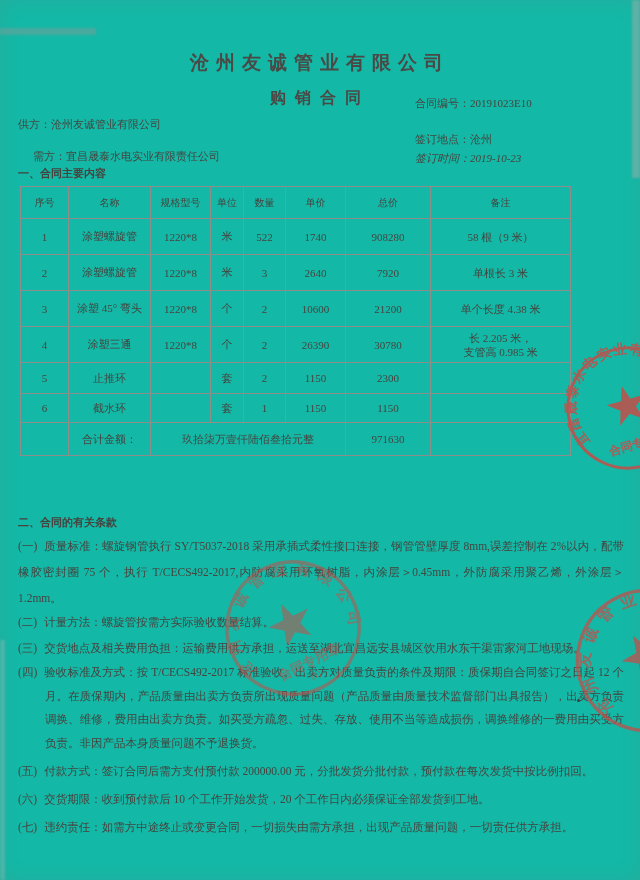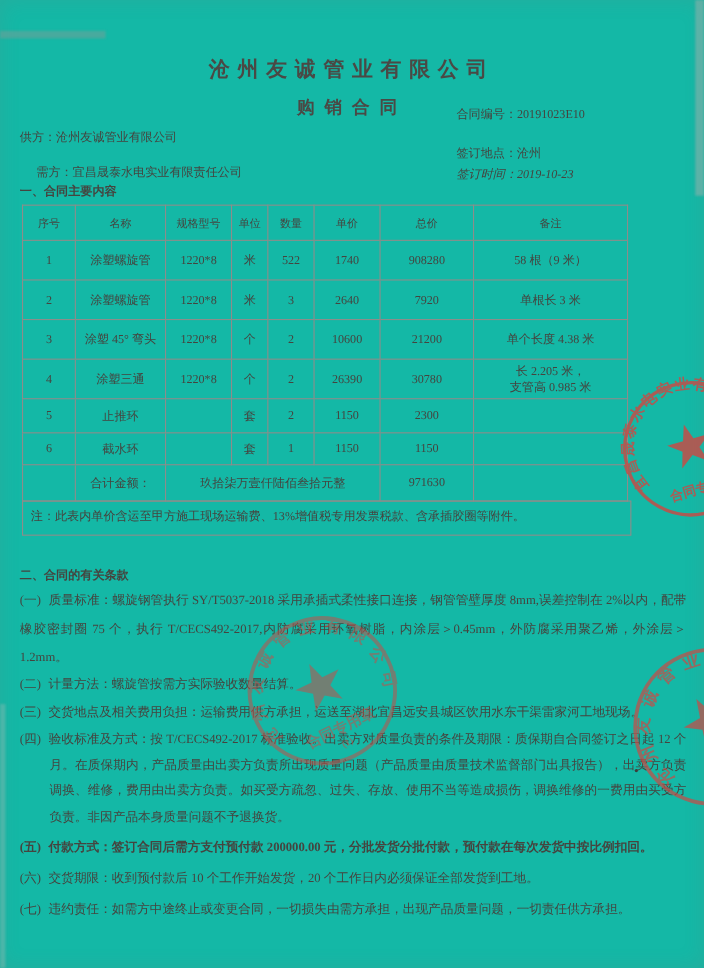--- a/index.html
+++ b/index.html
@@ -52,21 +52,21 @@
     border:1px solid #8d8d8a;padding:6px 7px;font-size:11px;white-space:nowrap;color:#45443f;
   }
 
   .clause{position:absolute;left:18px;width:606px;margin:0;font-size:11.5px;
     line-height:26px;text-align:justify;color:#45443f;}
   .clause .mk{margin-right:7px;}
   .c1{top:533px;}
   .c2{top:609px;}
   .c3{top:635px;}
   .c4{top:661px;line-height:23.5px;padding-left:27px;text-indent:-27px;width:579px;}
-  .c5{top:758px;font-weight:bold;}
+  .c5{top:758px;}
   .c6{top:786px;}
   .c7{top:814px;}
 
   .stamp{position:absolute;pointer-events:none;}
   .stampA{left:528px;top:308px;opacity:.8;transform:rotate(-16deg);}
   .stampB{left:193px;top:528px;opacity:.5;transform:rotate(-26deg);}
   .stampC{left:540px;top:555px;opacity:.68;transform:rotate(-30deg);}
   .stamp text{font-family:"Liberation Serif", serif;font-weight:bold;}
 </style>
 </head>
@@ -176,21 +176,20 @@
     <tr class="h-tot">
       <td></td>
       <td>合计金额：</td>
       <td colspan="4">玖拾柒万壹仟陆佰叁拾元整</td>
       <td>971630</td>
       <td></td>
     </tr>
   </tbody>
     </table>
 
-  <div class="notebox">注：此表内单价含运至甲方施工现场运输费、13%增值税专用发票税款、含承插胶圈等附件。</div>
 
   <div class="line sec2 sec-head">二、合同的有关条款</div>
 
   <p class="clause c1"><span class="mk">(一)</span><span>质量标准：螺旋钢管执行 SY/T5037-2018 采用承插式柔性接口连接，钢管管壁厚度 8mm,误差控制在 2%以内，配带橡胶密封圈 75 个，执行 T/CECS492-2017,内防腐采用环氧树脂，内涂层＞0.45mm，外防腐采用聚乙烯，外涂层＞1.2mm。</span></p>
   <p class="clause c2"><span class="mk">(二)</span><span>计量方法：螺旋管按需方实际验收数量结算。</span></p>
   <p class="clause c3"><span class="mk">(三)</span><span>交货地点及相关费用负担：运输费用供方承担，运送至湖北宜昌远安县城区饮用水东干渠雷家河工地现场。</span></p>
   <p class="clause c4"><span class="mk">(四)</span><span>验收标准及方式：按 T/CECS492-2017 标准验收。出卖方对质量负责的条件及期限：质保期自合同签订之日起 12 个月。在质保期内，产品质量由出卖方负责所出现质量问题（产品质量由质量技术监督部门出具报告），出卖方负责调换、维修，费用由出卖方负责。如买受方疏忽、过失、存放、使用不当等造成损伤，调换维修的一费用由买受方负责。非因产品本身质量问题不予退换货。</span></p>
   <p class="clause c5"><span class="mk">(五)</span><span>付款方式：签订合同后需方支付预付款 200000.00 元，分批发货分批付款，预付款在每次发货中按比例扣回。</span></p>
   <p class="clause c6"><span class="mk">(六)</span><span>交货期限：收到预付款后 10 个工作开始发货，20 个工作日内必须保证全部发货到工地。</span></p>
   <p class="clause c7"><span class="mk">(七)</span><span>违约责任：如需方中途终止或变更合同，一切损失由需方承担，出现产品质量问题，一切责任供方承担。</span></p>

